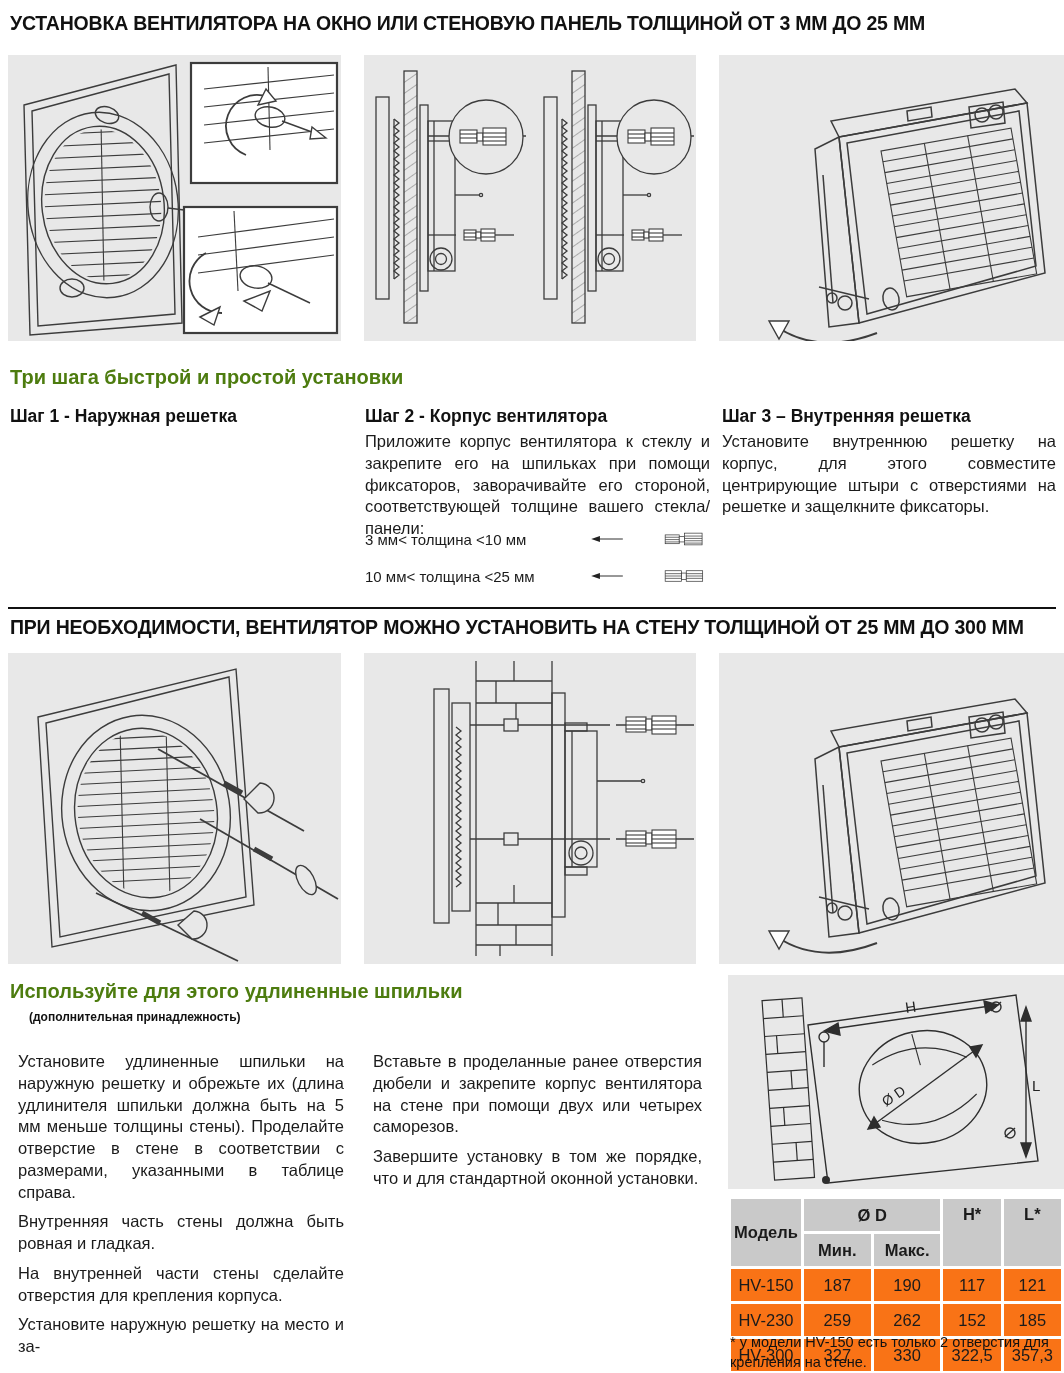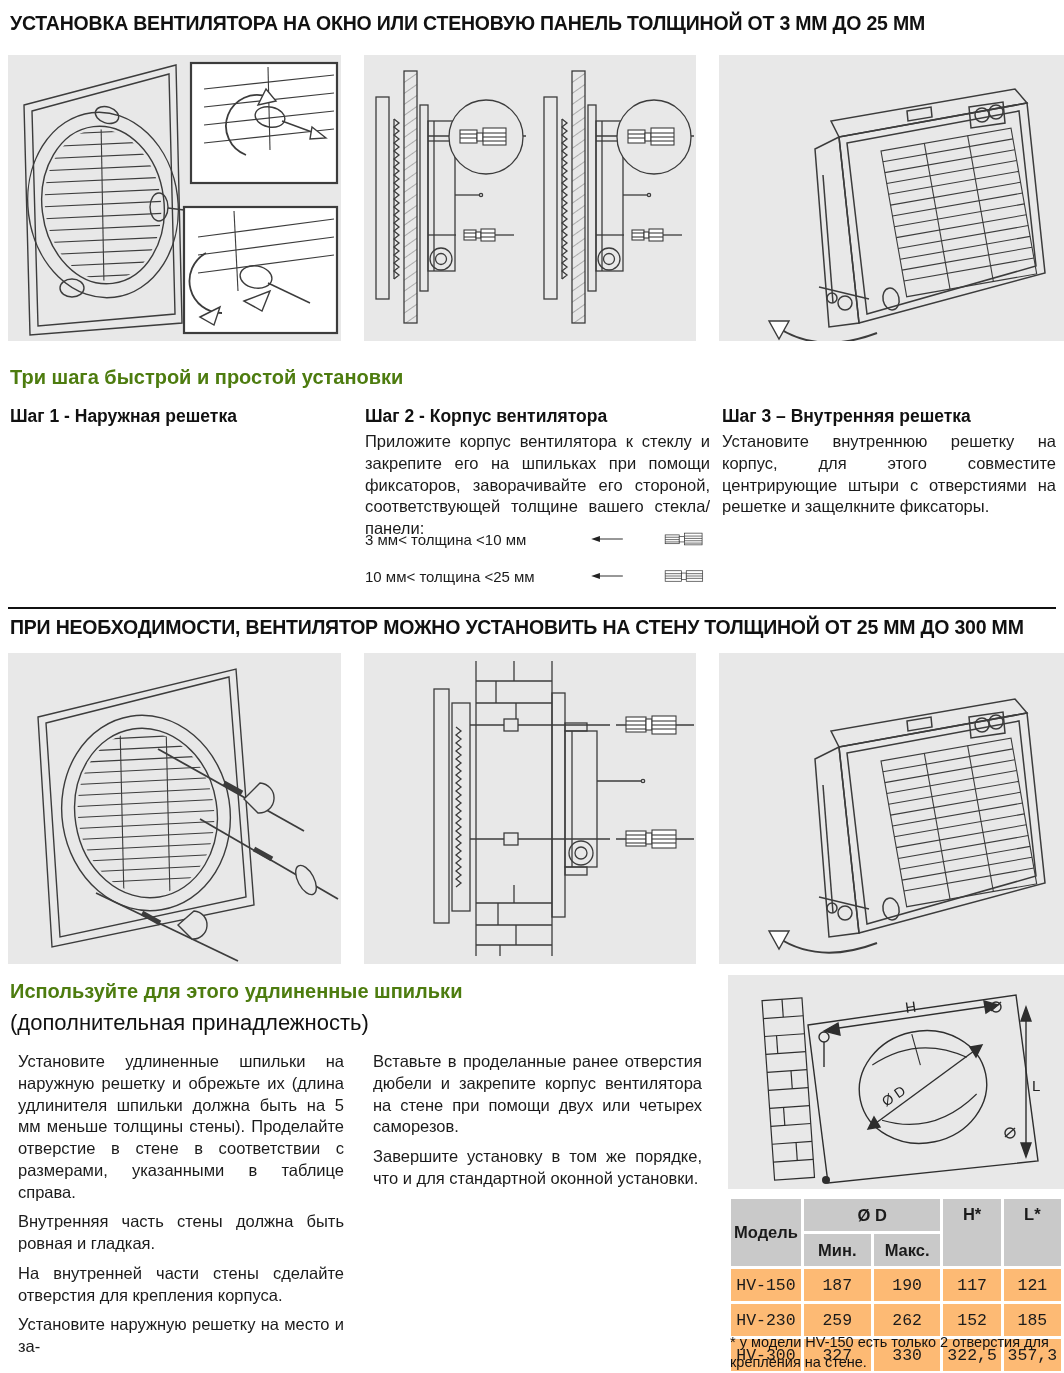--- a/index.html
+++ b/index.html
@@ -8,33 +8,33 @@
     font-family:"Liberation Sans",sans-serif;color:#1b1b1b;
     -webkit-font-smoothing:antialiased;
   }
   .abs{position:absolute;}
   .panel{background:#e8e8e8;}
   .sec-title{
     font-size:19.5px;font-weight:bold;color:#111;letter-spacing:-0.2px;
     white-space:nowrap;
   }
   .sub-title{font-size:20px;font-weight:bold;color:#4d7c0f;}
-  .sub-title2{font-size:22px;font-weight:normal;color:#111;}
+  .sub-title2{font-size:12px;font-weight:bold;color:#111;margin-left:19px;}
   .step-head{font-size:17.5px;font-weight:bold;color:#111;margin:0 0 4px 0;}
   .body-text{font-size:16.5px;line-height:1.32;text-align:justify;}
   .body-text p{margin:8px;}
   .divider{height:2px;background:#111;}
   .thick-row{display:flex;align-items:center;height:30px;}
   .thick-label{font-size:15px;width:225px;flex:0 0 auto;}
   .thick-gap{width:40px;flex:0 0 auto;}
   .spec-table{border-collapse:separate;border-spacing:3px;width:336px;background:#fff;}
   .spec-table td{text-align:center;font-size:16.5px;padding:0;}
   .spec-table td.th{background:#c9c9c9;font-weight:bold;height:32px;}
   .spec-table td.th.vtop{vertical-align:top;padding-top:6px;}
-  .spec-table tr.data td{background:#fdba74;height:32px;font-family:Liberation Mono, monospace;}
+  .spec-table tr.data td{background:#f97316;height:32px;}
   .footnote{font-size:14.5px;line-height:1.35;color:#111;}
   svg{display:block;}
   svg text{font-family:"Liberation Sans",sans-serif;}
 </style>
 </head>
 <body>
 
 <div class="abs sec-title" style="left:10px;top:12px;">УСТАНОВКА ВЕНТИЛЯТОРА НА ОКНО ИЛИ СТЕНОВУЮ ПАНЕЛЬ ТОЛЩИНОЙ ОТ 3 ММ ДО 25 ММ</div>
 
 <div class="abs panel" style="left:8px;top:55px;width:333px;height:286px;">

